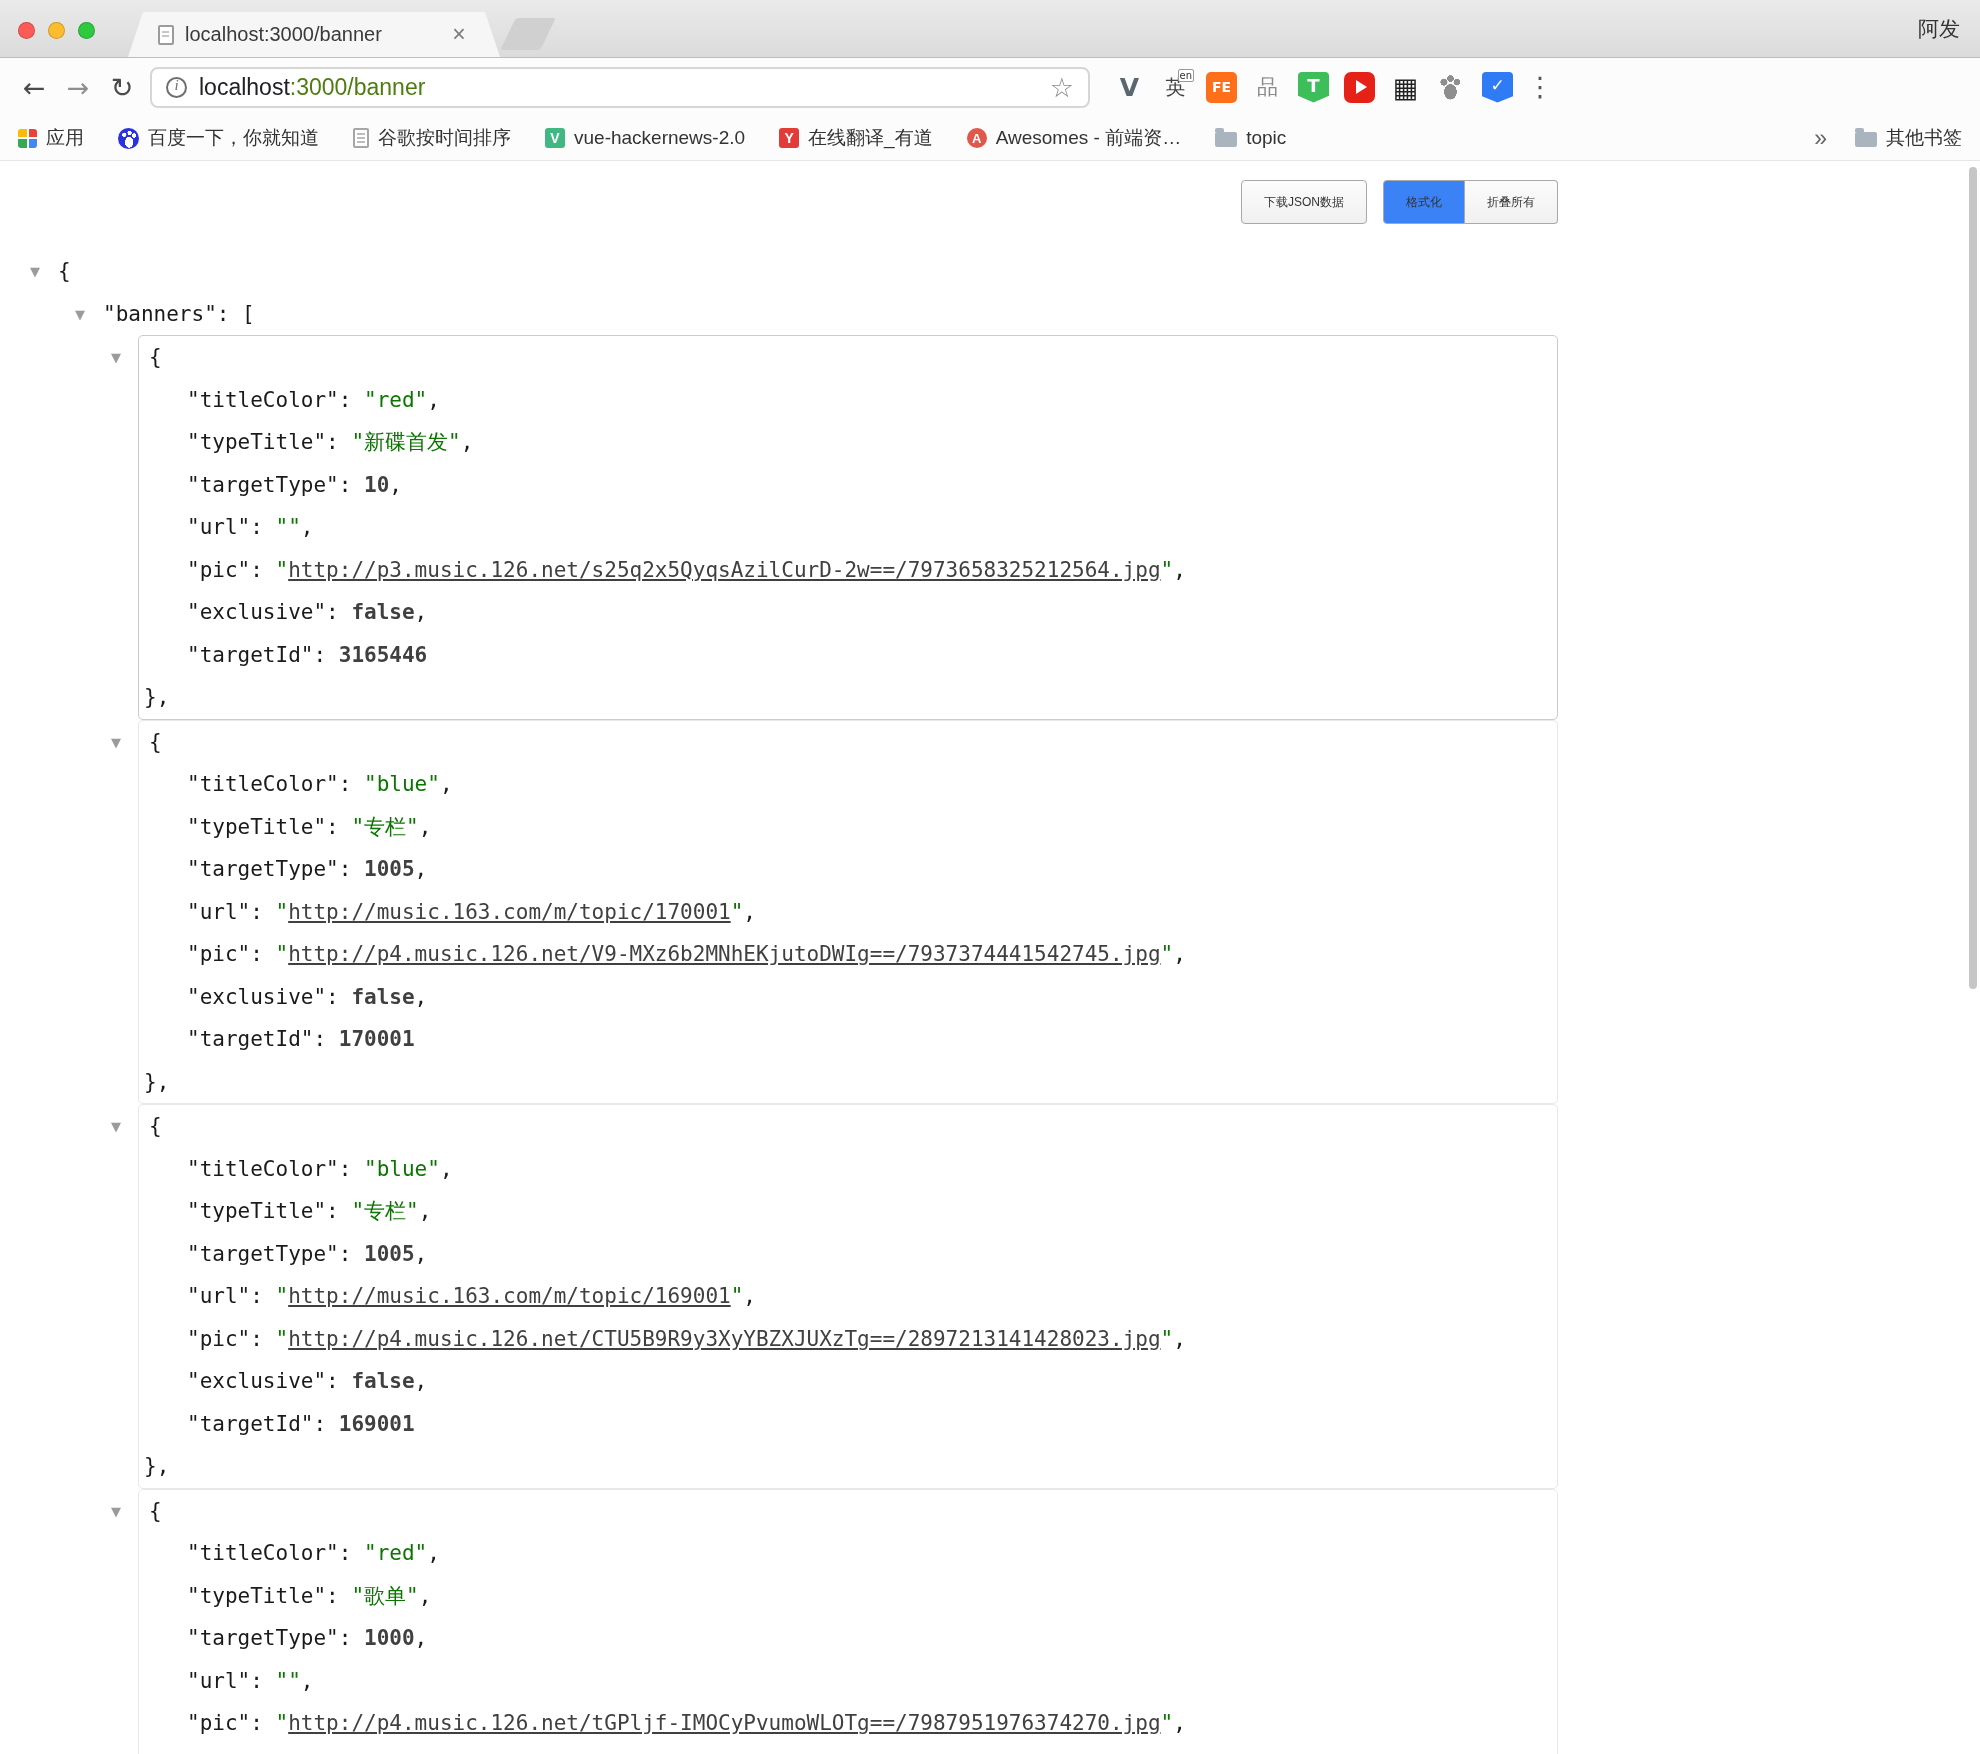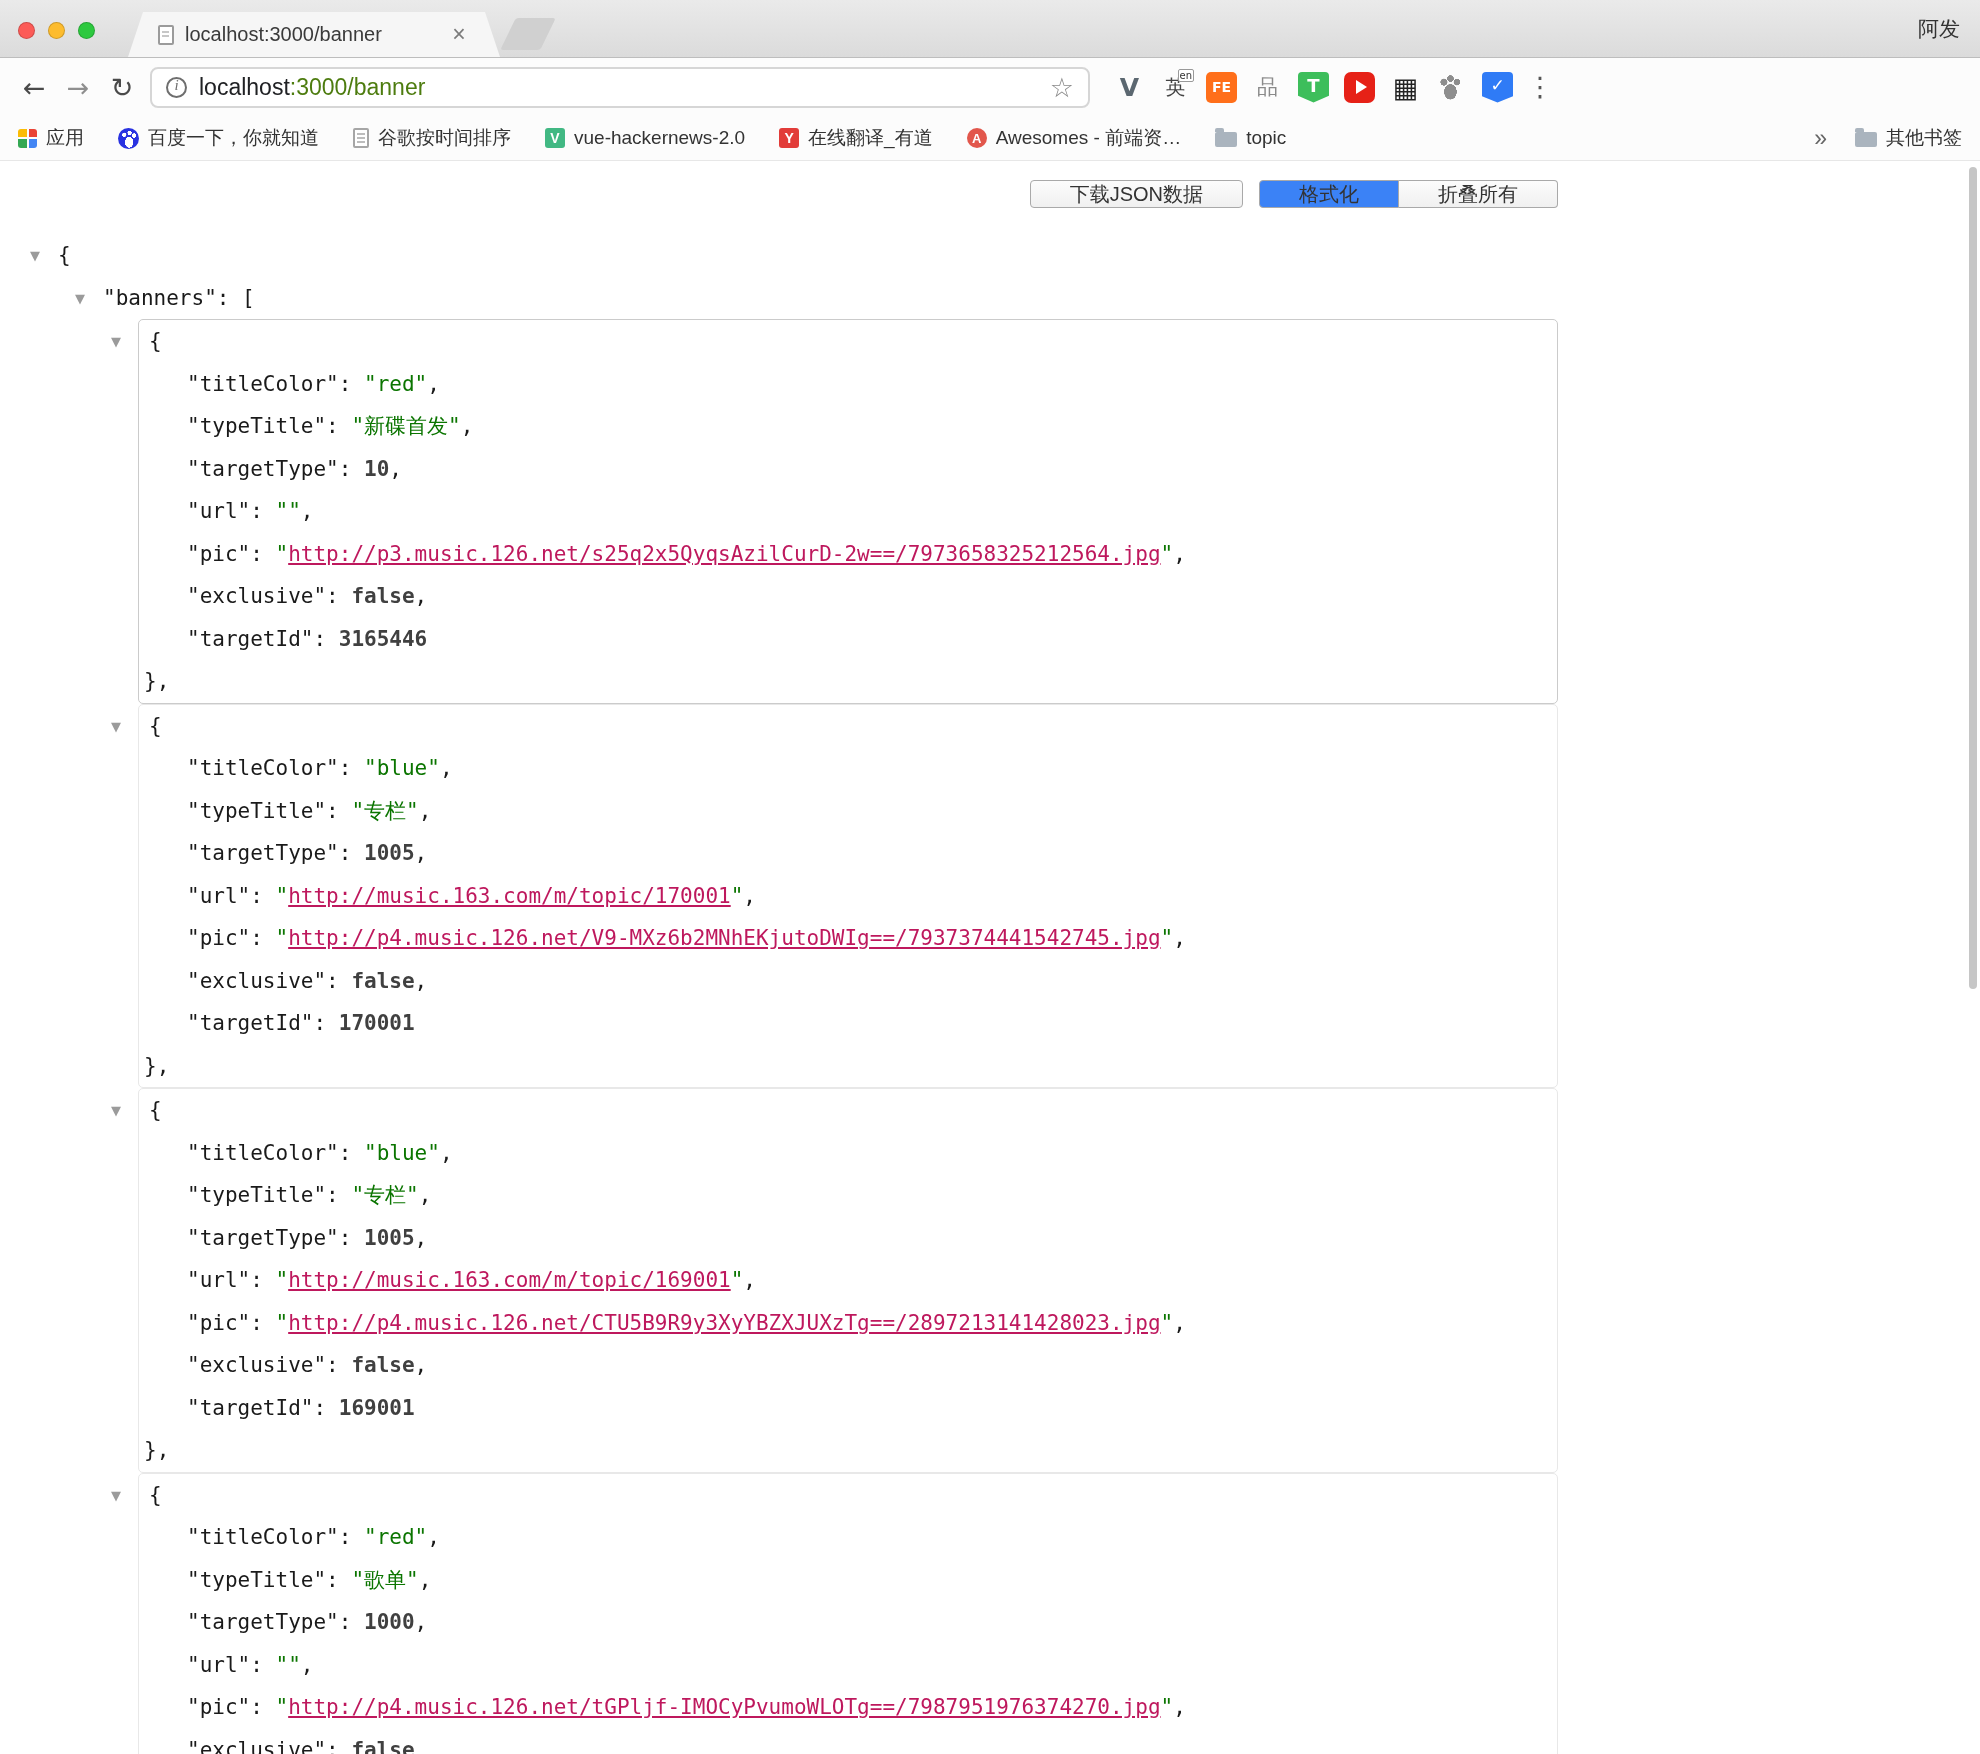--- a/index.html
+++ b/index.html
@@ -100,21 +100,21 @@
   .ic-awesomes{width:20px;height:20px;background:#E2574C;border-radius:50%;position:relative}
   .ic-awesomes::after{content:"A";position:absolute;inset:0;display:flex;align-items:center;
     justify-content:center;color:#fff;font-weight:bold;font-size:13px}
   .ic-folder{width:22px;height:15px;background:#AAB4BE;border-radius:2px;position:relative;margin-top:3px}
   .ic-folder::before{content:"";position:absolute;top:-4px;left:0;width:9px;height:4px;
     background:#AAB4BE;border-radius:2px 2px 0 0}
 
   
   .content{position:relative;height:1593px;background:#fff;overflow:hidden}
   .btnrow{display:flex;justify-content:flex-end;gap:16px;padding:19px 422px 0 0}
-  .gbtn{height:28px;padding:0 39px;font-size:20px;color:#333;cursor:pointer;
+  .gbtn{height:44px;padding:0 22px;font-size:12px;color:#333;cursor:pointer;
     background:linear-gradient(#FCFCFC,#F0F0F0);border:1px solid #A9A9A9;border-radius:4px;
     font-family:"Liberation Sans","DejaVu Sans",sans-serif}
   .btngroup{display:flex}
   .btngroup .gbtn.left{background:#3b82f6;border-radius:4px 0 0 4px}
   .btngroup .gbtn.right{border-left:0;border-radius:0 4px 4px 0}
 
   #json-tree{margin-top:26px;padding-left:58px;color:#1A1A1A;
     font-family:"DejaVu Sans Mono","Liberation Mono",monospace;font-size:21px;line-height:42.5px}
   .jline{position:relative;white-space:pre}
   .lv1{margin-left:45px}
@@ -122,21 +122,21 @@
   .obj-box.first{border-color:#CBCBCB}
   .obj-box .open{padding-left:10px}
   .obj-box .prop{padding-left:48px}
   .obj-box .close{padding-left:5px}
   .arrow{position:absolute;left:-28px;top:1px;font-size:13px;color:#9B9B9B;
     font-family:"DejaVu Sans",sans-serif}
   .arrow::after{content:"▼"}
   .k,.p{color:#1A1A1A}
   .s{color:#0B7500}
   .n,.b{color:#404040;font-weight:bold}
-  .lnk{color:#be185d;text-decoration:underline;cursor:pointer}
+  .lnk{color:#404040;text-decoration:underline;cursor:pointer}
   .sb{position:absolute;right:3px;top:6px;width:8px;height:822px;background:#C6C6C6;border-radius:4px}
 </style>
 </head>
 <body>
 
 <div class="titlebar">
   <div class="traffic">
     <span class="light l-red"></span>
     <span class="light l-yellow"></span>
     <span class="light l-green"></span>

